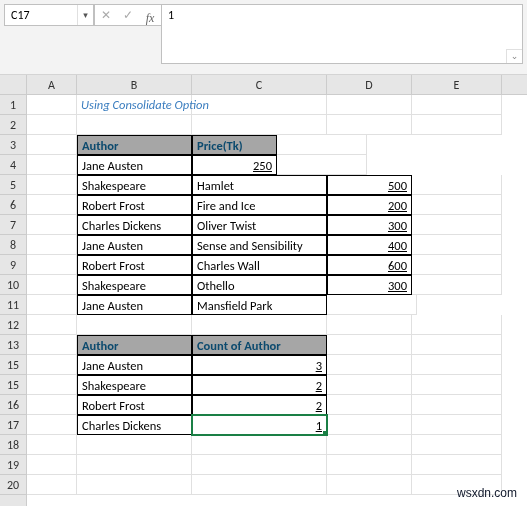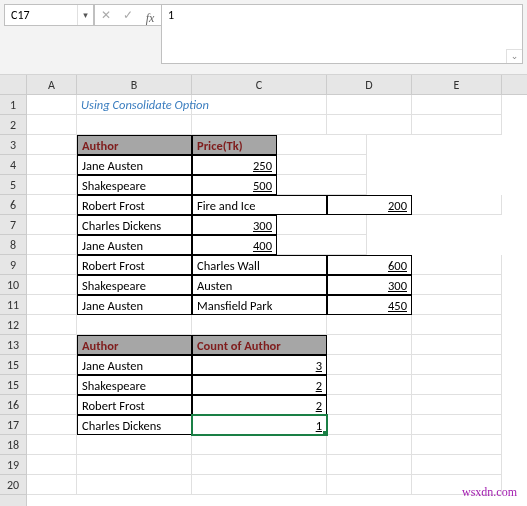--- a/index.html
+++ b/index.html
@@ -158,21 +158,21 @@
     .title {
       color: #3a7dbf;
       font-style: italic;
       font-weight: 500;
       overflow: visible;
     }
     .hdr {
       background: #a6a6a6;
       font-weight: bold;
       border: 1px solid #000 !important;
-      color: #7f1d1d;
+      color: #0c4a6e;
     }
     .bd {
       border: 1px solid #000 !important;
       background: #fff;
     }
     .num { text-align: right; text-decoration: underline; }
 
     
     .active-cell {
       outline: 2px solid #1a7f45;
@@ -183,23 +183,23 @@
       position: absolute;
       right: -3px; bottom: -3px;
       width: 6px; height: 6px;
       background: #1a7f45;
       z-index: 6;
     }
 
     .watermark {
       position: absolute;
       right: 10px; bottom: 6px;
-      color: #a21caf;
-      font-size: 12px;
-      font-family: Liberation Serif, serif;
+      color: #0f172a;
+      font-size: 12px;
+      font-family: Liberation Sans, sans-serif;
     }
   </style>
 </head>
 <body>
 
 <div class="ribbon">
   <div class="formula-row">
     <div class="name-box-wrap">
       <span class="name-box">C17</span>
       <span class="name-box-arrow">▾</span>
@@ -277,61 +277,63 @@
 
     <div class="g-row">
       <div class="g-cell cA"></div>
       <div class="g-cell cB bd">Jane Austen</div>
       <div class="g-cell cD bd num">250</div>
       <div class="g-cell cE"></div>
     </div>
     <div class="g-row">
       <div class="g-cell cA"></div>
       <div class="g-cell cB bd">Shakespeare</div>
+      <div class="g-cell cC bd">Hamlet</div>
       <div class="g-cell cD bd num">500</div>
       <div class="g-cell cE"></div>
     </div>
     <div class="g-row">
       <div class="g-cell cA"></div>
       <div class="g-cell cB bd">Robert Frost</div>
       <div class="g-cell cC bd">Fire and Ice</div>
       <div class="g-cell cD bd num">200</div>
       <div class="g-cell cE"></div>
     </div>
     <div class="g-row">
       <div class="g-cell cA"></div>
       <div class="g-cell cB bd">Charles Dickens</div>
+      <div class="g-cell cC bd">Oliver Twist</div>
       <div class="g-cell cD bd num">300</div>
       <div class="g-cell cE"></div>
     </div>
     <div class="g-row">
       <div class="g-cell cA"></div>
       <div class="g-cell cB bd">Jane Austen</div>
+      <div class="g-cell cC bd">Sense and Sensibility</div>
       <div class="g-cell cD bd num">400</div>
       <div class="g-cell cE"></div>
     </div>
     <div class="g-row">
       <div class="g-cell cA"></div>
       <div class="g-cell cB bd">Robert Frost</div>
       <div class="g-cell cC bd">Charles Wall</div>
       <div class="g-cell cD bd num">600</div>
       <div class="g-cell cE"></div>
     </div>
     <div class="g-row">
       <div class="g-cell cA"></div>
       <div class="g-cell cB bd">Shakespeare</div>
-      <div class="g-cell cC bd">Austen</div>
+      <div class="g-cell cC bd">Othello</div>
       <div class="g-cell cD bd num">300</div>
       <div class="g-cell cE"></div>
     </div>
     <div class="g-row">
       <div class="g-cell cA"></div>
       <div class="g-cell cB bd">Jane Austen</div>
       <div class="g-cell cC bd">Mansfield Park</div>
-      <div class="g-cell cD bd num">450</div>
       <div class="g-cell cE"></div>
     </div>
 
     <div class="g-row">
       <div class="g-cell cA"></div>
       <div class="g-cell cB"></div>
       <div class="g-cell cC"></div>
       <div class="g-cell cD"></div>
       <div class="g-cell cE"></div>
     </div>

